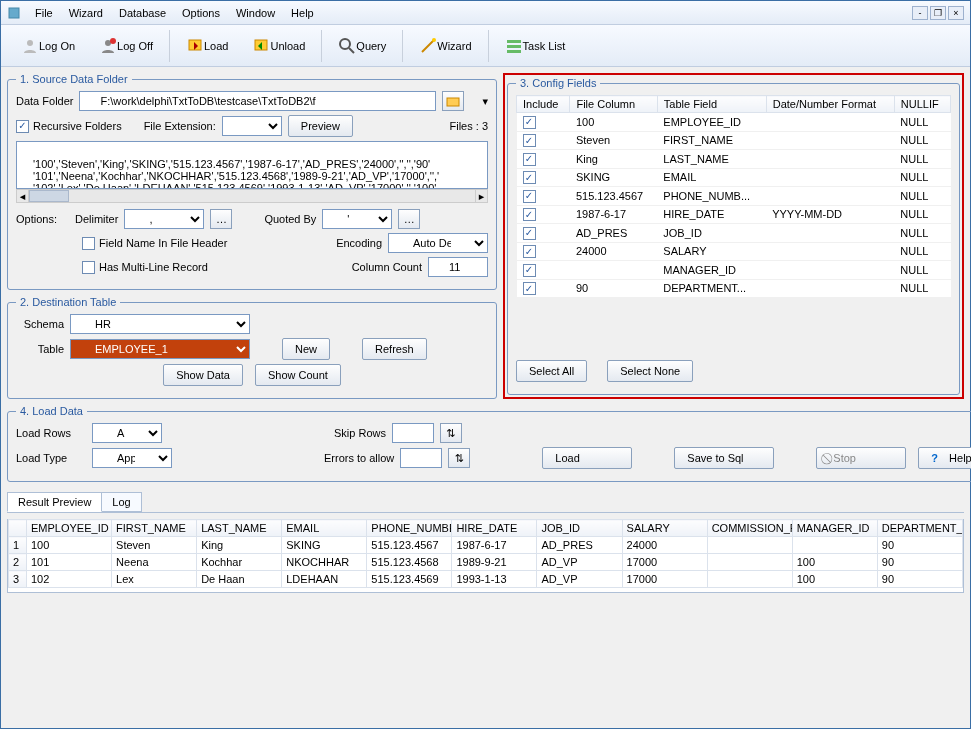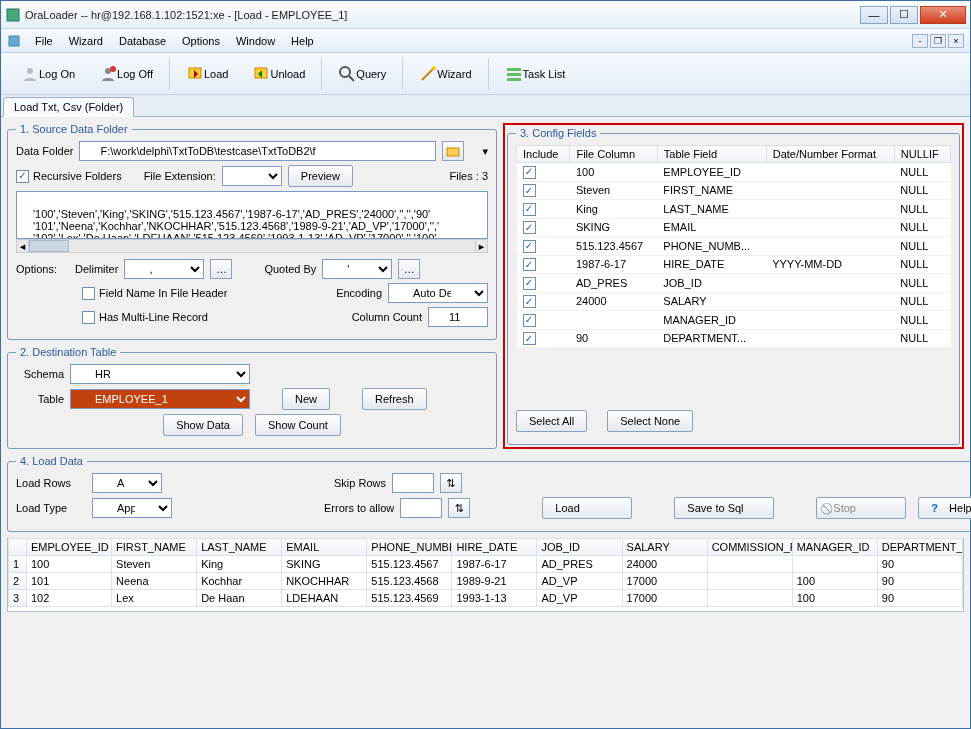--- a/index.html
+++ b/index.html
@@ -47,31 +47,20 @@
 .result-grid th { background: linear-gradient(#fdfdfe, #eef2f8); }
 .tabs2 { display: flex; border-bottom: 1px solid #aebfd6; margin-top: 4px; }
 .tabs2 .t2 { padding: 3px 10px; border: 1px solid #aebfd6; background: #f7faff; margin-right: -1px; cursor:pointer; }
 .tabs2 .t2.active { background: #fff; border-bottom: 1px solid #fff; position:relative;z-index:1; }
 .small-btn { width: 22px; height: 20px; border: 1px solid #8aa0bc; background: linear-gradient(#fefefe, #e4e9f0); display:inline-flex;align-items:center;justify-content:center;cursor:pointer; }
 </style>
 </head>
 <body>
 
 <div class="window">
-  <div class="titlebar">
-    <svg class="app-icon" viewBox="0 0 16 16">
-        <rect x="2" y="2" width="12" height="12" fill="#4a7" stroke="#276"></rect>
-      </svg>
-    <span class="title">OraLoader -- hr@192.168.1.102:1521:xe - [Load - EMPLOYEE_1]</span>
-    <div class="win-btns">
-      <div class="win-btn">—</div>
-      <div class="win-btn">☐</div>
-      <div class="win-btn close">✕</div>
-    </div>
-  </div>
 
   <div class="menubar">
     <svg width="16" height="16" style="margin-right:4px">
         <rect x="2" y="3" width="10" height="10" fill="#6ac" stroke="#48a"></rect>
       </svg>
     <span class="menu-item">File</span>
     <span class="menu-item">Wizard</span>
     <span class="menu-item">Database</span>
     <span class="menu-item">Options</span>
     <span class="menu-item">Window</span>
@@ -133,23 +122,20 @@
     <div class="tool">
         <svg class="ico" viewBox="0 0 18 18">
           <rect x="2" y="3" width="14" height="3" fill="#6b6"></rect>
           <rect x="2" y="8" width="14" height="3" fill="#6b6"></rect>
           <rect x="2" y="13" width="14" height="3" fill="#6b6"></rect>
         </svg>
         <span class="lbl">Task List</span>
       </div>
   </div>
 
-  <div class="tabbar">
-    <div class="tab">Load Txt, Csv (Folder)</div>
-  </div>
 
   <div class="content">
     <div class="top-row">
       <div class="left-col">
 
         <fieldset class="grp">
           <legend>1. Source Data Folder</legend>
           <div class="row">
             <span class="lbl">Data Folder</span>
             <input type="text" style="flex: 1 1 0%;" value="F:\work\delphi\TxtToDB\testcase\TxtToDB2\f">
@@ -356,20 +342,24 @@
         <span style="width:30px"></span>
         <button style="width:90px;color:#888">
             <span>⃠</span>
             <span>Stop</span>
           </button>
         <span style="flex:1"></span>
         <button style="width:80px"><span style="color:#06c;font-weight:bold">?</span>&nbsp;<span>Help</span></button>
       </div>
     </fieldset>
 
+    <div class="tabs2">
+      <div class="t2 active">Result Preview</div>
+      <div class="t2">Log</div>
+    </div>
     <div style="border:1px solid #aebfd6;border-top:none;height:74px;overflow:hidden;background:#fff">
       <table class="result-grid">
         <thead>
             <tr id="res-head">
               <th style="width: 18px;"></th>
               <th>EMPLOYEE_ID</th>
               <th>FIRST_NAME</th>
               <th>LAST_NAME</th>
               <th>EMAIL</th>
               <th>PHONE_NUMBER</th>

